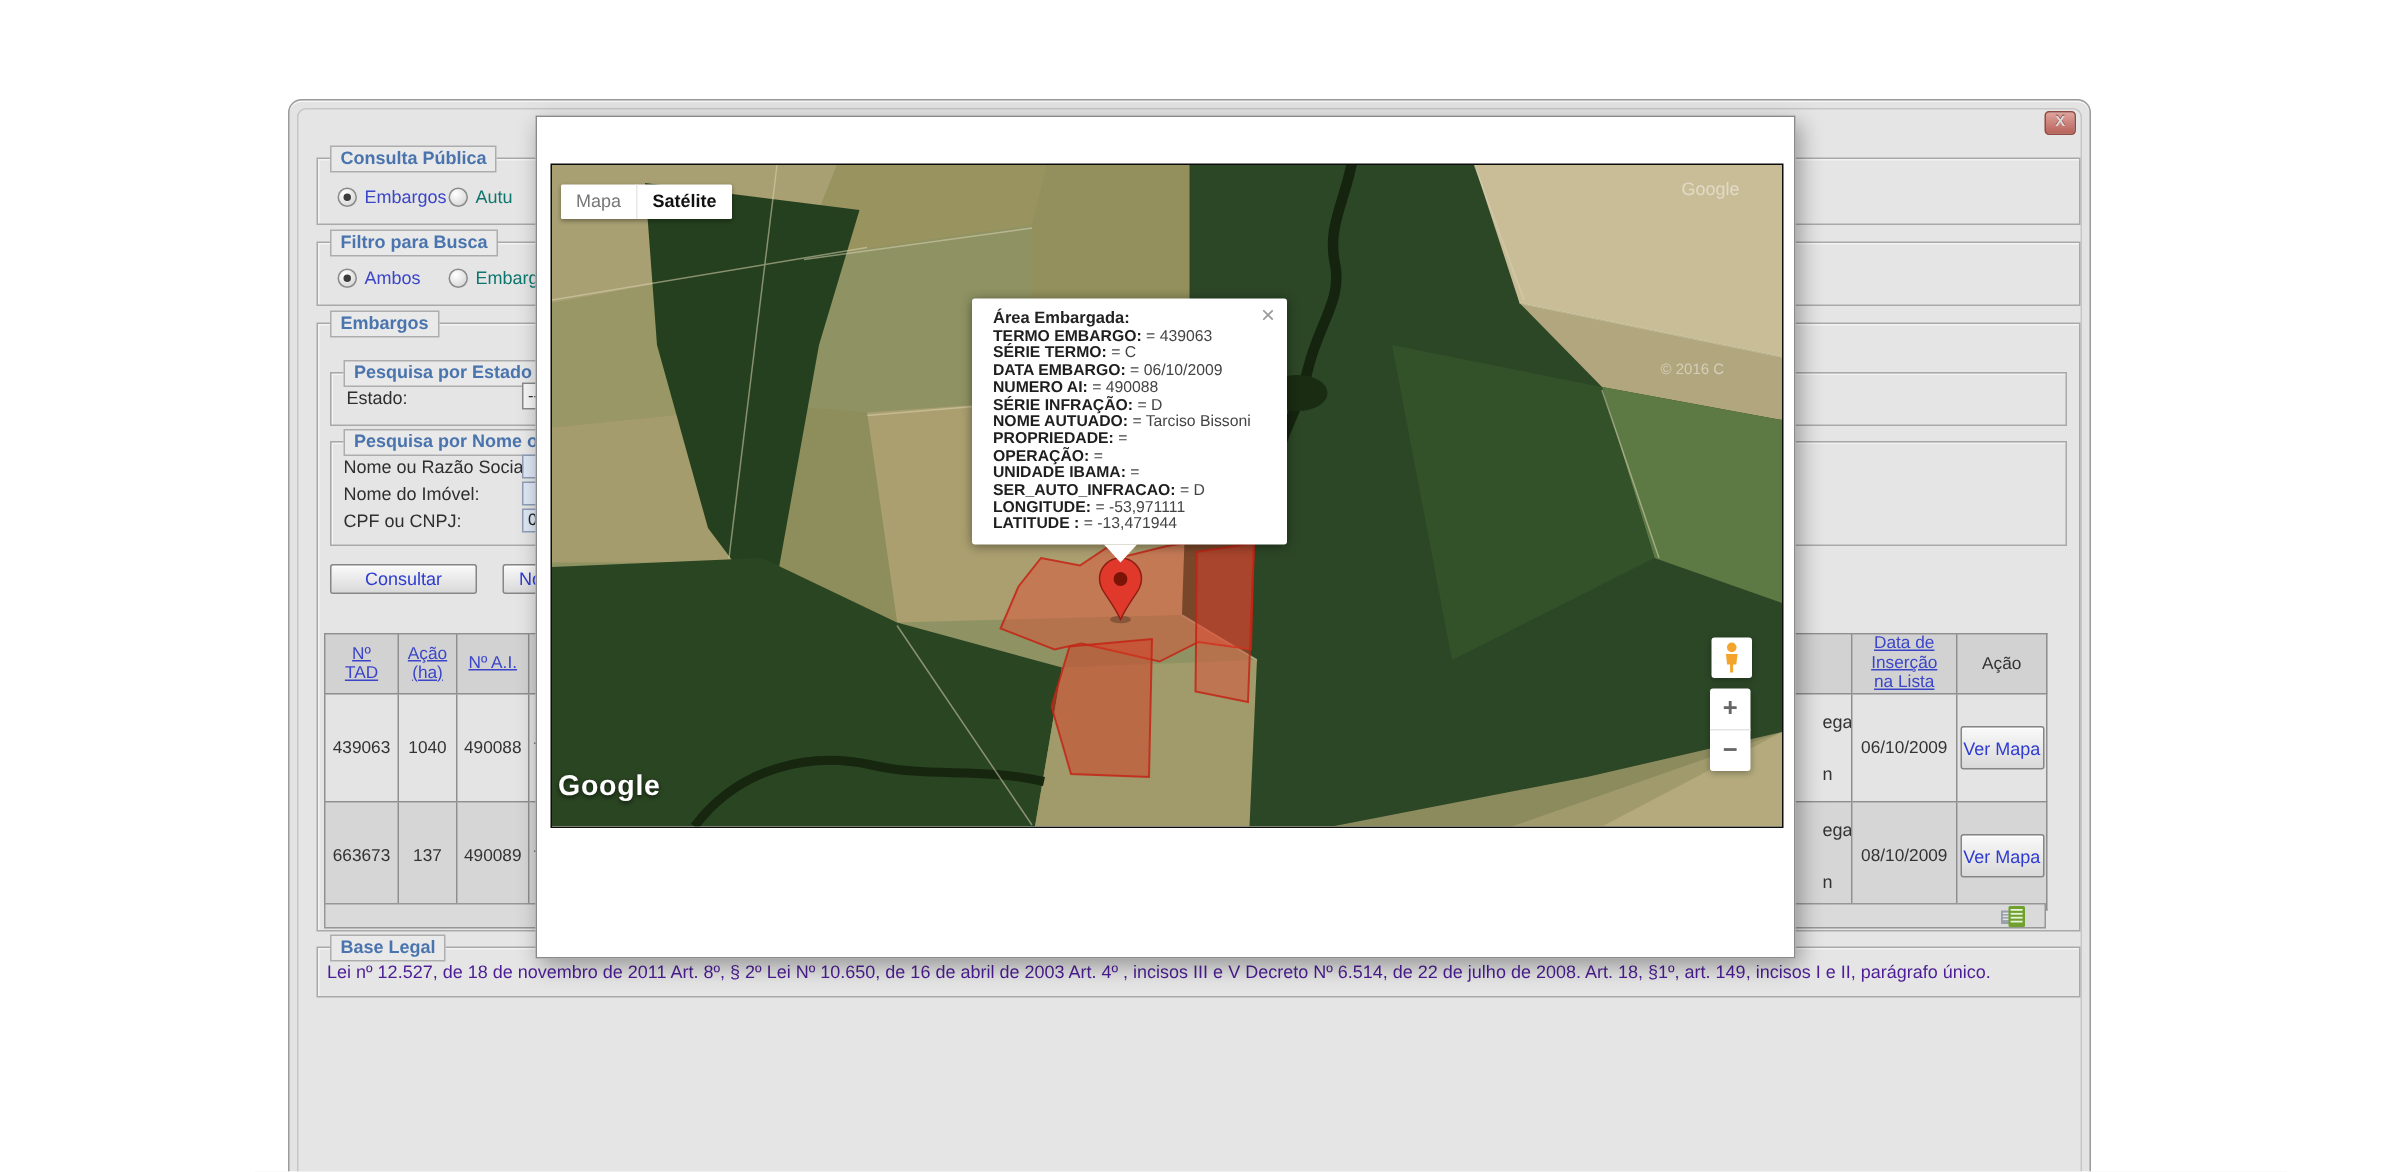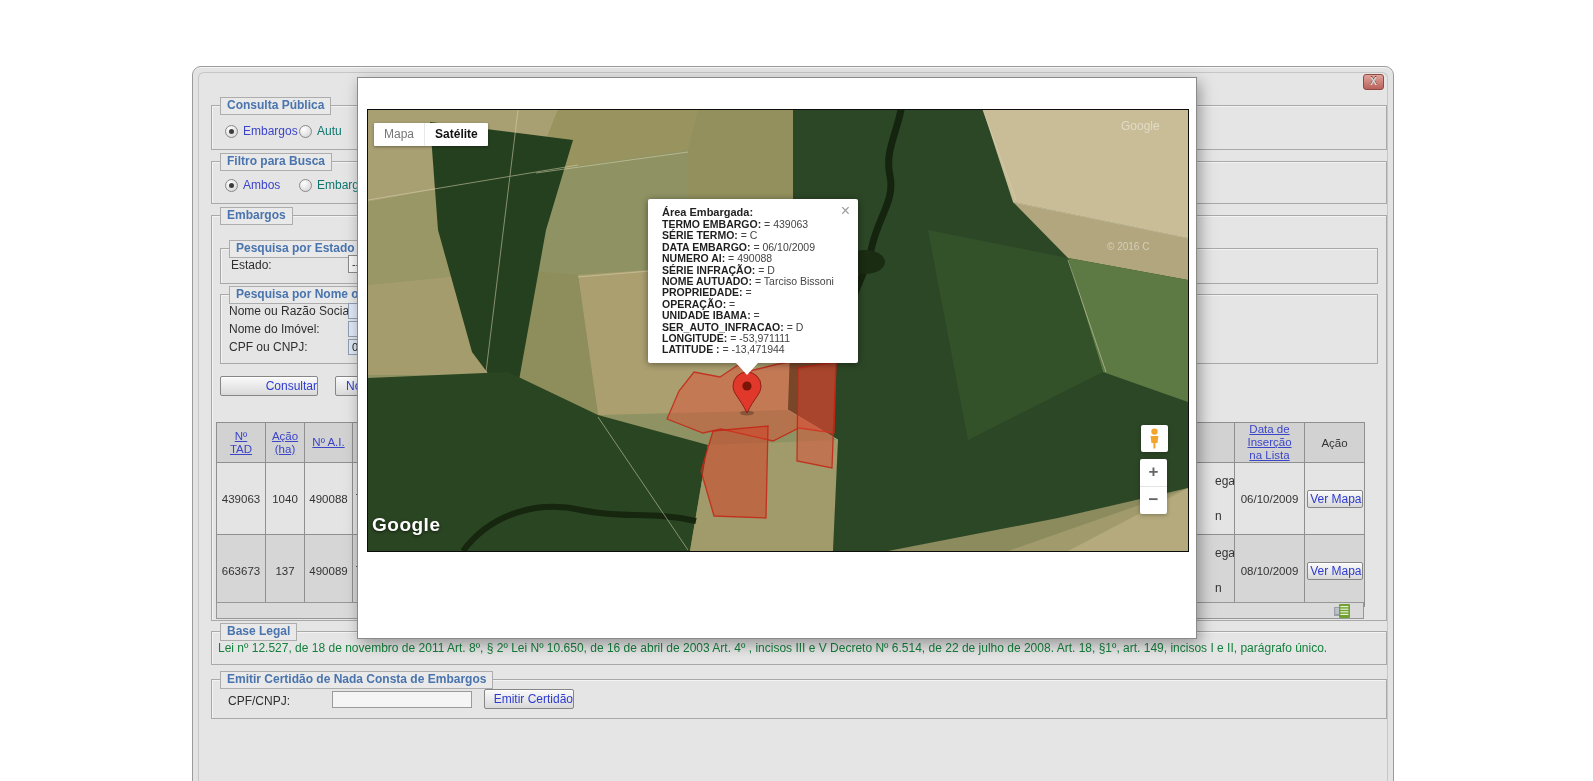--- a/index.html
+++ b/index.html
@@ -25,34 +25,34 @@
   .rlabel{position:absolute;font-size:12px;color:#0f766e;white-space:nowrap;cursor:pointer}
   .rlabel.blue{color:#3b45c8}
   .flabel{position:absolute;font-size:12px;color:#2f2f2f;white-space:nowrap}
   .tinput{position:absolute;height:16px;border:1px solid #8f9eb3;background:#dfe8f6;
           font:11px "Liberation Sans",sans-serif;color:#222;padding:0 3px;box-sizing:border-box}
   .winput{position:absolute;height:17px;border:1px solid #9b9b9b;background:#f5f5f5;
           font:11px "Liberation Sans",sans-serif;color:#222;padding:0 3px;box-sizing:border-box}
   .selectbox{position:absolute;height:18px;border:1px solid #8a8a8a;background:#f7f7f7;font-size:11px;
           color:#333;line-height:16px;padding-left:3px;box-sizing:border-box;cursor:pointer}
   .btn{background:linear-gradient(#fafafa,#d9d9d9);border:1px solid #868686;border-radius:2px;
-       color:#2e3bd0;font:12px "Liberation Sans",sans-serif;text-align:right;
+       color:#2e3bd0;font:12px "Liberation Sans",sans-serif;text-align:center;
        box-shadow:inset 0 1px 0 #fff;cursor:pointer;padding:0}
   .absbtn{position:absolute}
 
   
   table.results{position:absolute;border-collapse:collapse;table-layout:fixed;font-size:11.5px;color:#333;z-index:2}
   .results td,.results th{border:1px solid #8f8f8f;text-align:center;vertical-align:middle;padding:0}
   .results th{background:#d2d2d2;font-weight:normal}
   .results tr.r1 td{background:#e4e4e4}
   .results tr.r2 td{background:#d6d6d6}
   .hlink{color:#3b45c8;text-decoration:underline;white-space:pre-line;cursor:pointer;line-height:13px;display:inline-block}
   .col4cell{position:relative;overflow:hidden}
   .tfrag{position:absolute;font-size:12px;color:#333}
-  .vermapa{position:relative;width:56px;height:18px}
+  .vermapa{position:relative;width:56px;height:29px}
   .footerbar{position:absolute;background:#dadada;border:1px solid #979797;box-sizing:border-box;z-index:2}
   .xlsicon{position:absolute;right:13px;top:1px;width:16px;height:14px;cursor:pointer}
 
   
   .modal{position:absolute;left:357px;top:77px;width:838px;height:560px;background:#fff;
          border:1px solid #8a8a8a;box-shadow:3px 5px 14px rgba(0,0,0,.35);z-index:50}
   .mtitle{position:absolute;left:0;top:0;right:0;height:30px;background:linear-gradient(#fdfdfd,#d5d5d5);
           border-bottom:1px solid #a5a5a5}
   .mtitle-text{position:absolute;left:14px;top:7px;font-size:13px;font-weight:bold;color:#2c2c2c}
   .mclose{position:absolute;right:13px;top:7px;font-size:13px;font-weight:bold;color:#1f1f1f;cursor:pointer}
@@ -193,29 +193,23 @@
           <rect x="6.4" y="2" width="8" height="1.2" fill="#e8f2d8"></rect>
           <rect x="6.4" y="4.6" width="8" height="1.2" fill="#e8f2d8"></rect>
           <rect x="6.4" y="7.2" width="8" height="1.2" fill="#e8f2d8"></rect>
           <rect x="6.4" y="9.8" width="8" height="1.2" fill="#e8f2d8"></rect>
         </svg>
       </div>
     </div>
 
     <div class="fs" style="left:18px;top:564px;width:1174px;height:32px">
       <span class="legend">Base Legal</span>
-      <span class="flabel" style="left:6px;top:9px;color:#15803d">Lei nº 12.527, de 18 de novembro de 2011 Art. 8º, § 2º Lei Nº 10.650, de 16 de abril de 2003 Art. 4º , incisos III e V Decreto Nº 6.514, de 22 de julho de 2008. Art. 18, §1º, art. 149, incisos I e II, parágrafo único.</span>
-    </div>
-
-    <div class="fs" style="left:18px;top:612px;width:1174px;height:38px">
-      <span class="legend">Emitir Certidão de Nada Consta de Embargos</span>
-      <span class="flabel" style="left:16px;top:14px">CPF/CNPJ:</span>
-      <input class="winput" style="left: 120px; top: 11px; width: 140px;" value="">
-      <button class="btn absbtn" style="left:272px;top:9px;width:90px;height:20px">Emitir Certidão</button>
-    </div>
+      <span class="flabel" style="left:6px;top:9px;color:#4c1d95">Lei nº 12.527, de 18 de novembro de 2011 Art. 8º, § 2º Lei Nº 10.650, de 16 de abril de 2003 Art. 4º , incisos III e V Decreto Nº 6.514, de 22 de julho de 2008. Art. 18, §1º, art. 149, incisos I e II, parágrafo único.</span>
+    </div>
+
   </div>
 
   <div class="modal">
 
     <div class="map">
       <svg viewBox="0 0 820 441" preserveAspectRatio="none">
         <rect width="820" height="441" fill="#8f9363"></rect>
         <polygon points="0,0 190,0 165,62 0,92" fill="#a89f72"></polygon>
         <polygon points="190,0 330,0 320,40 165,62" fill="#99945f"></polygon>
         <polygon points="0,92 165,62 150,160 0,175" fill="#9a9766"></polygon>

